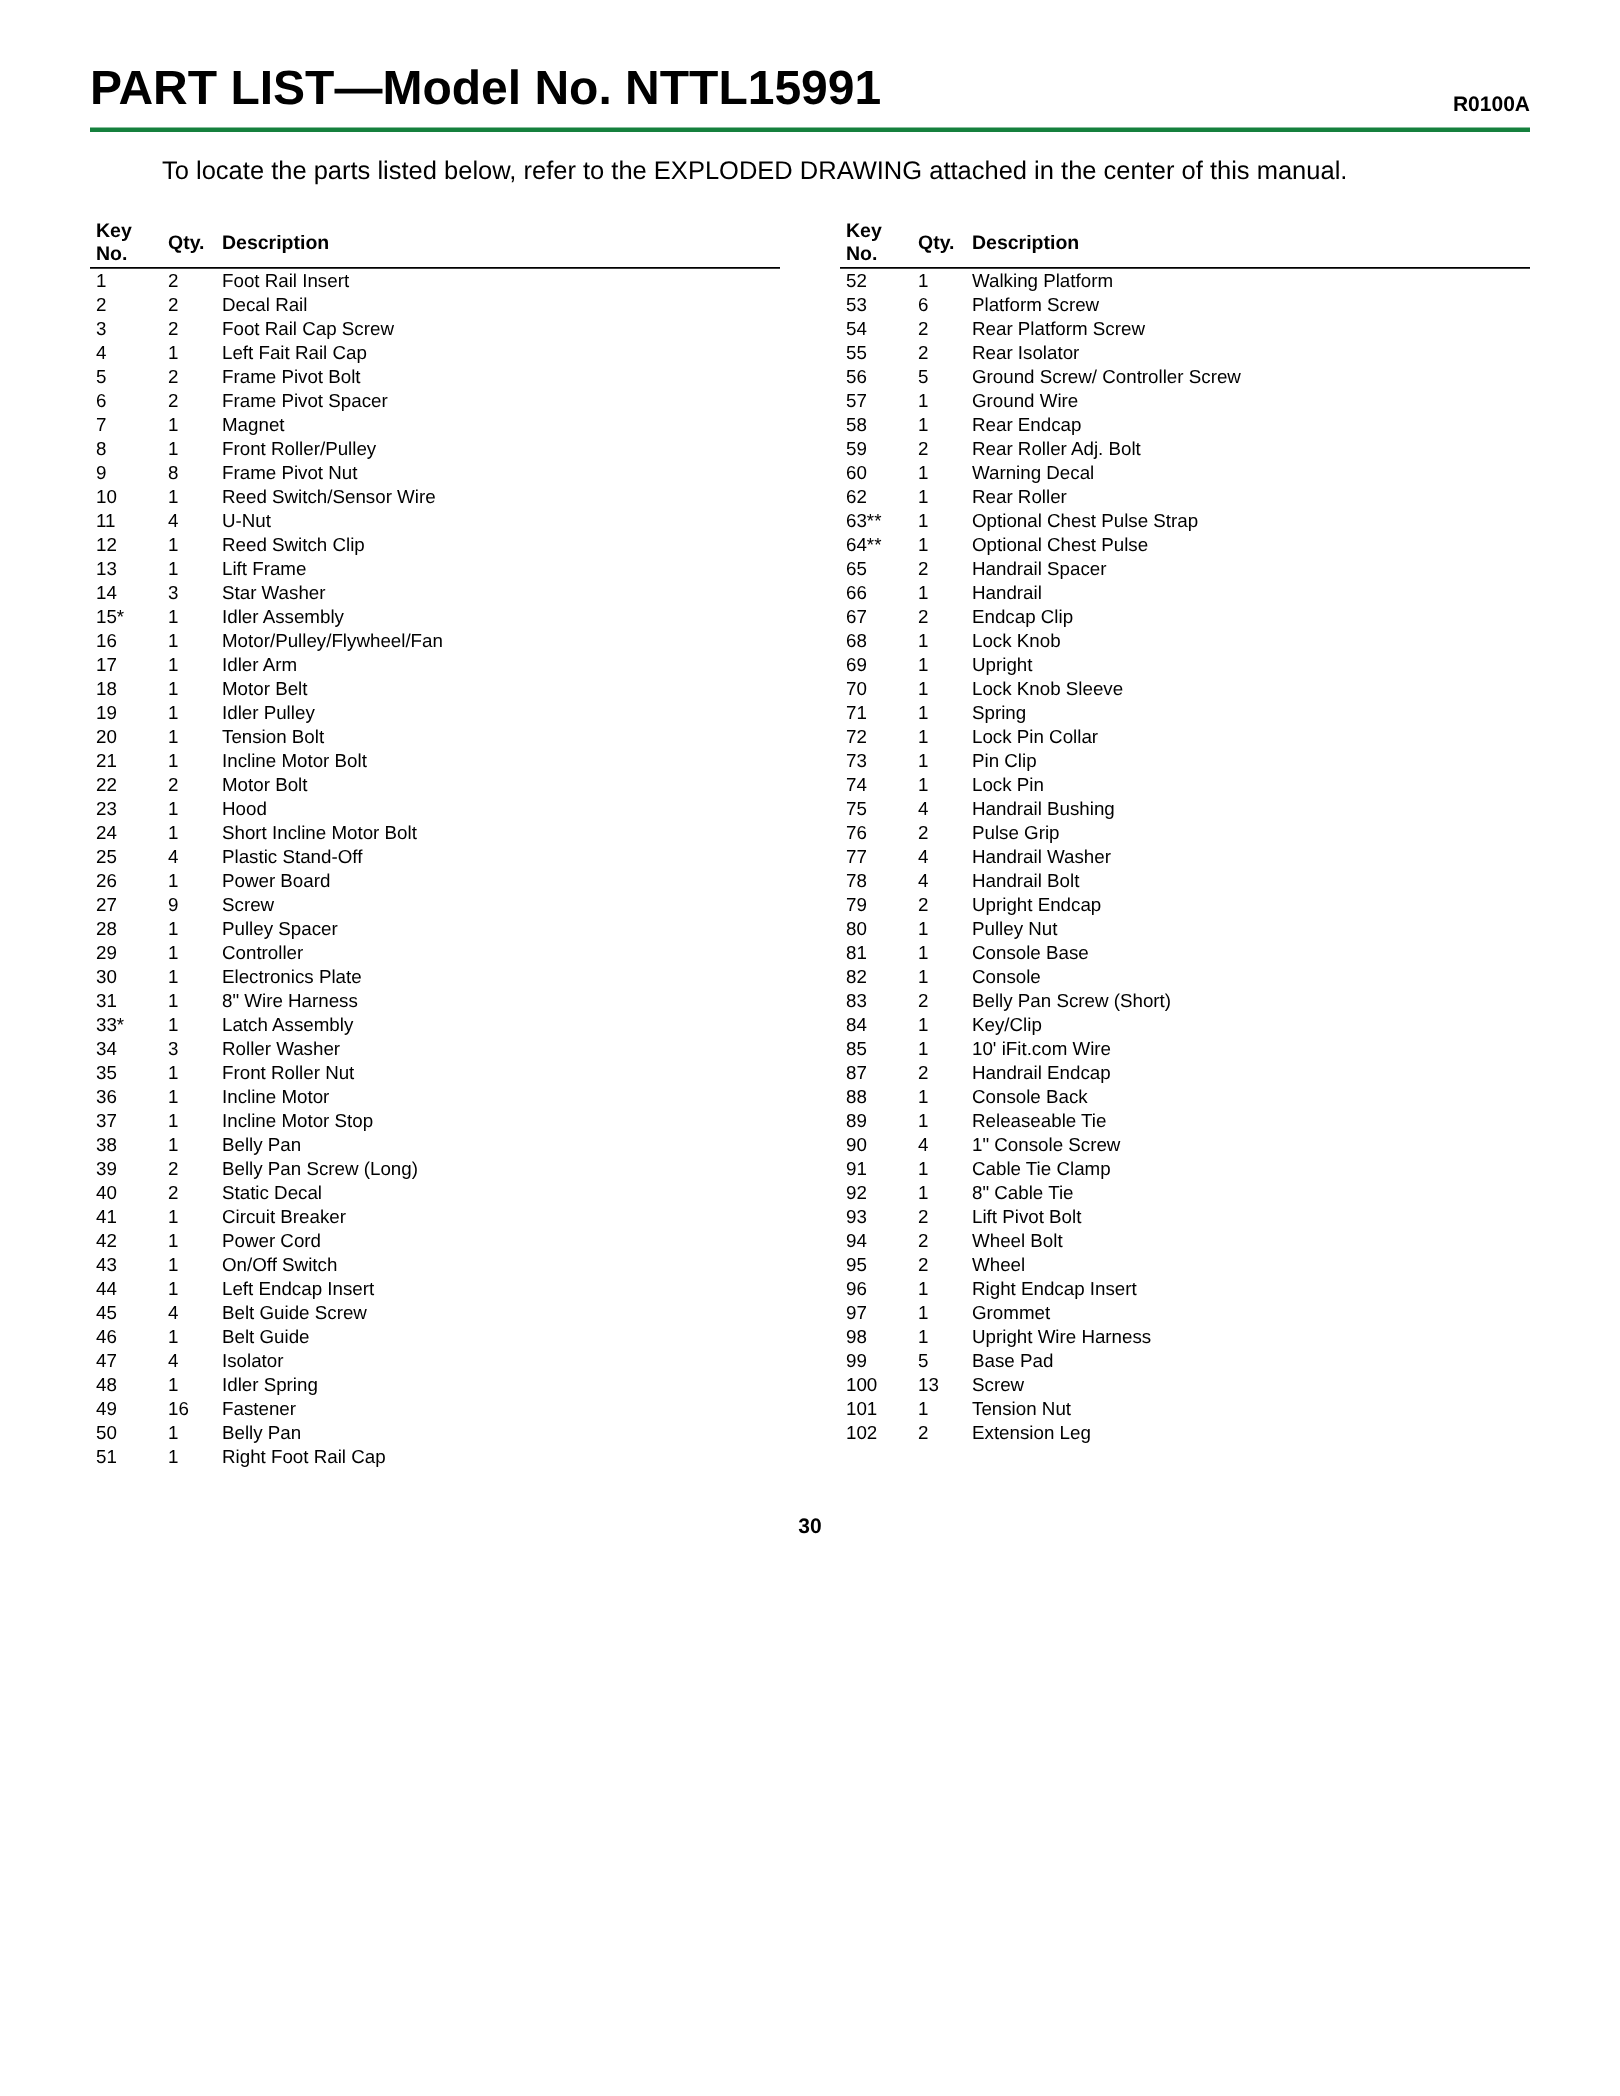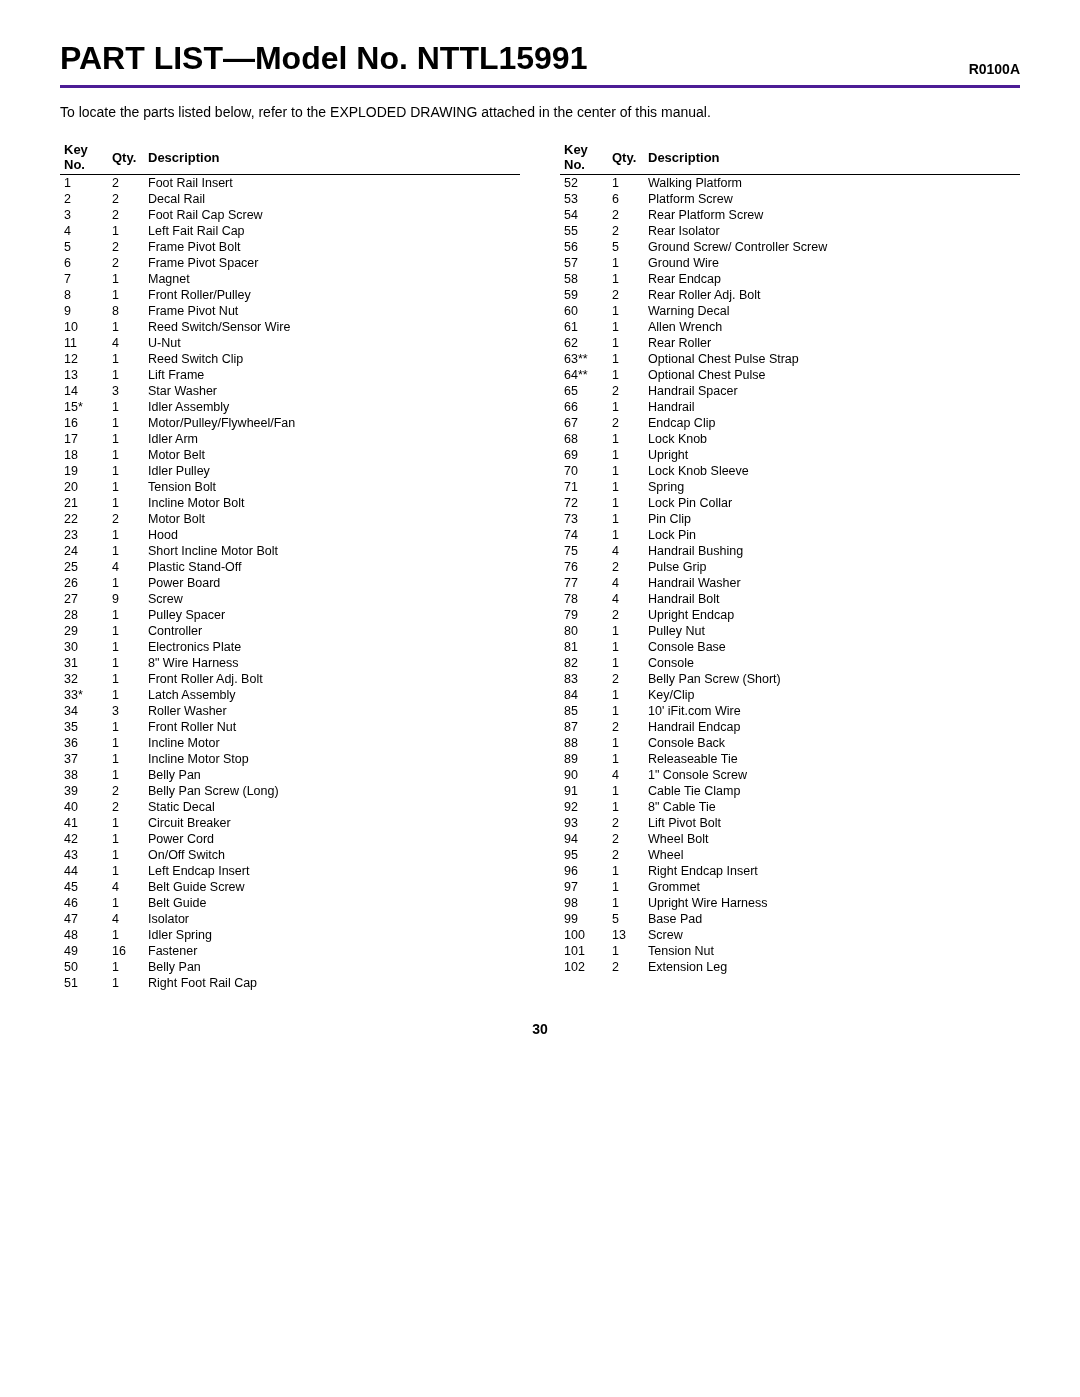--- a/index.html
+++ b/index.html
@@ -6,38 +6,39 @@
     body {
       font-family: Arial, Helvetica, sans-serif;
       font-size: 13px;
       background: #fff;
       color: #000;
       width: 1080px;
       min-height: 1397px;
       padding: 40px 60px 60px 60px;
     }
     .page-header {
-      border-bottom: 3px solid #4c1d95;
+      border-bottom: 3px solid #15803d;
       padding-bottom: 8px;
       margin-bottom: 16px;
       display: flex;
       justify-content: space-between;
       align-items: flex-end;
     }
     .page-title {
       font-size: 32px;
       font-weight: bold;
     }
     .model-number {
       font-size: 14px;
       font-weight: bold;
     }
     .intro-text {
       margin-bottom: 20px;
-      font-size: 14px;
+      font-size: 17px;
+      margin-left: 48px;
     }
     .parts-table-wrapper {
       display: flex;
       gap: 0;
     }
     .parts-column {
       flex: 1;
     }
     .parts-column:first-child {
       padding-right: 30px;
@@ -245,25 +246,20 @@
       <td class="key-no">30</td>
       <td class="qty">1</td>
       <td class="desc">Electronics Plate</td>
     </tr>
           <tr>
       <td class="key-no">31</td>
       <td class="qty">1</td>
       <td class="desc">8" Wire Harness</td>
     </tr>
           <tr>
-      <td class="key-no">32</td>
-      <td class="qty">1</td>
-      <td class="desc">Front Roller Adj. Bolt</td>
-    </tr>
-          <tr>
       <td class="key-no">33*</td>
       <td class="qty">1</td>
       <td class="desc">Latch Assembly</td>
     </tr>
           <tr>
       <td class="key-no">34</td>
       <td class="qty">3</td>
       <td class="desc">Roller Washer</td>
     </tr>
           <tr>
@@ -404,25 +400,20 @@
       <td class="key-no">59</td>
       <td class="qty">2</td>
       <td class="desc">Rear Roller Adj. Bolt</td>
     </tr>
           <tr>
       <td class="key-no">60</td>
       <td class="qty">1</td>
       <td class="desc">Warning Decal</td>
     </tr>
           <tr>
-      <td class="key-no">61</td>
-      <td class="qty">1</td>
-      <td class="desc">Allen Wrench</td>
-    </tr>
-          <tr>
       <td class="key-no">62</td>
       <td class="qty">1</td>
       <td class="desc">Rear Roller</td>
     </tr>
           <tr>
       <td class="key-no">63**</td>
       <td class="qty">1</td>
       <td class="desc">Optional Chest Pulse Strap</td>
     </tr>
           <tr>

